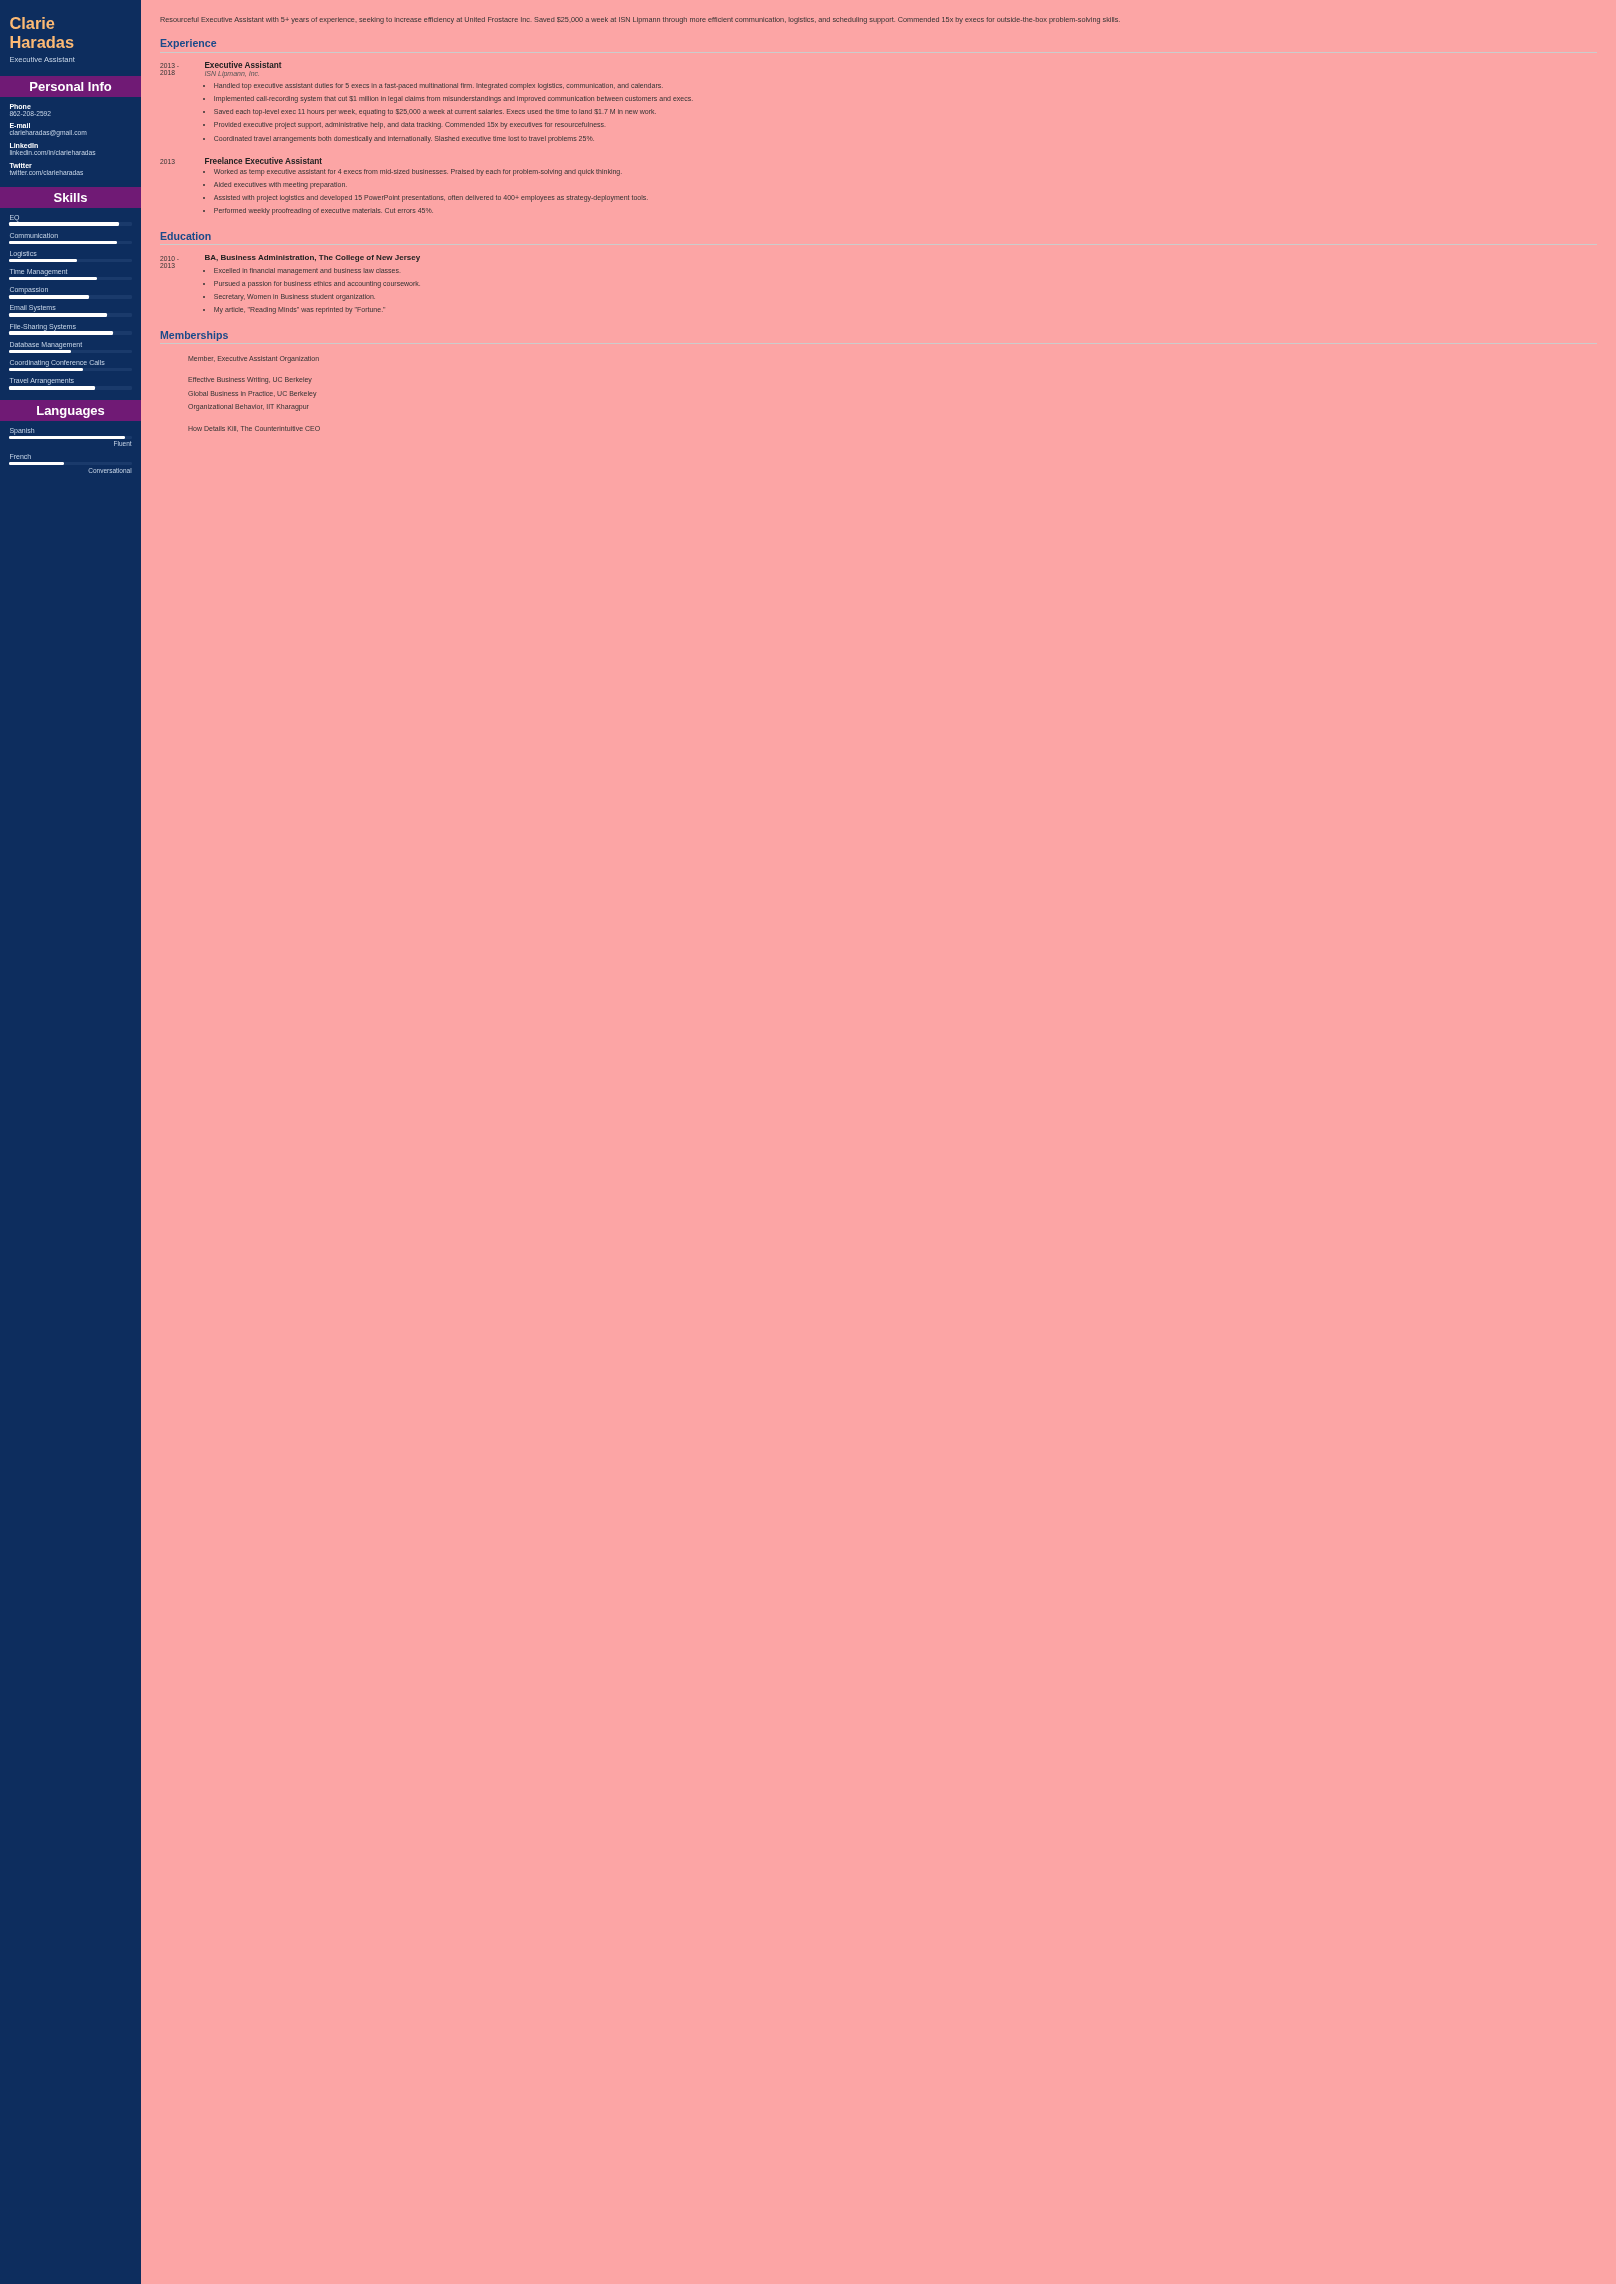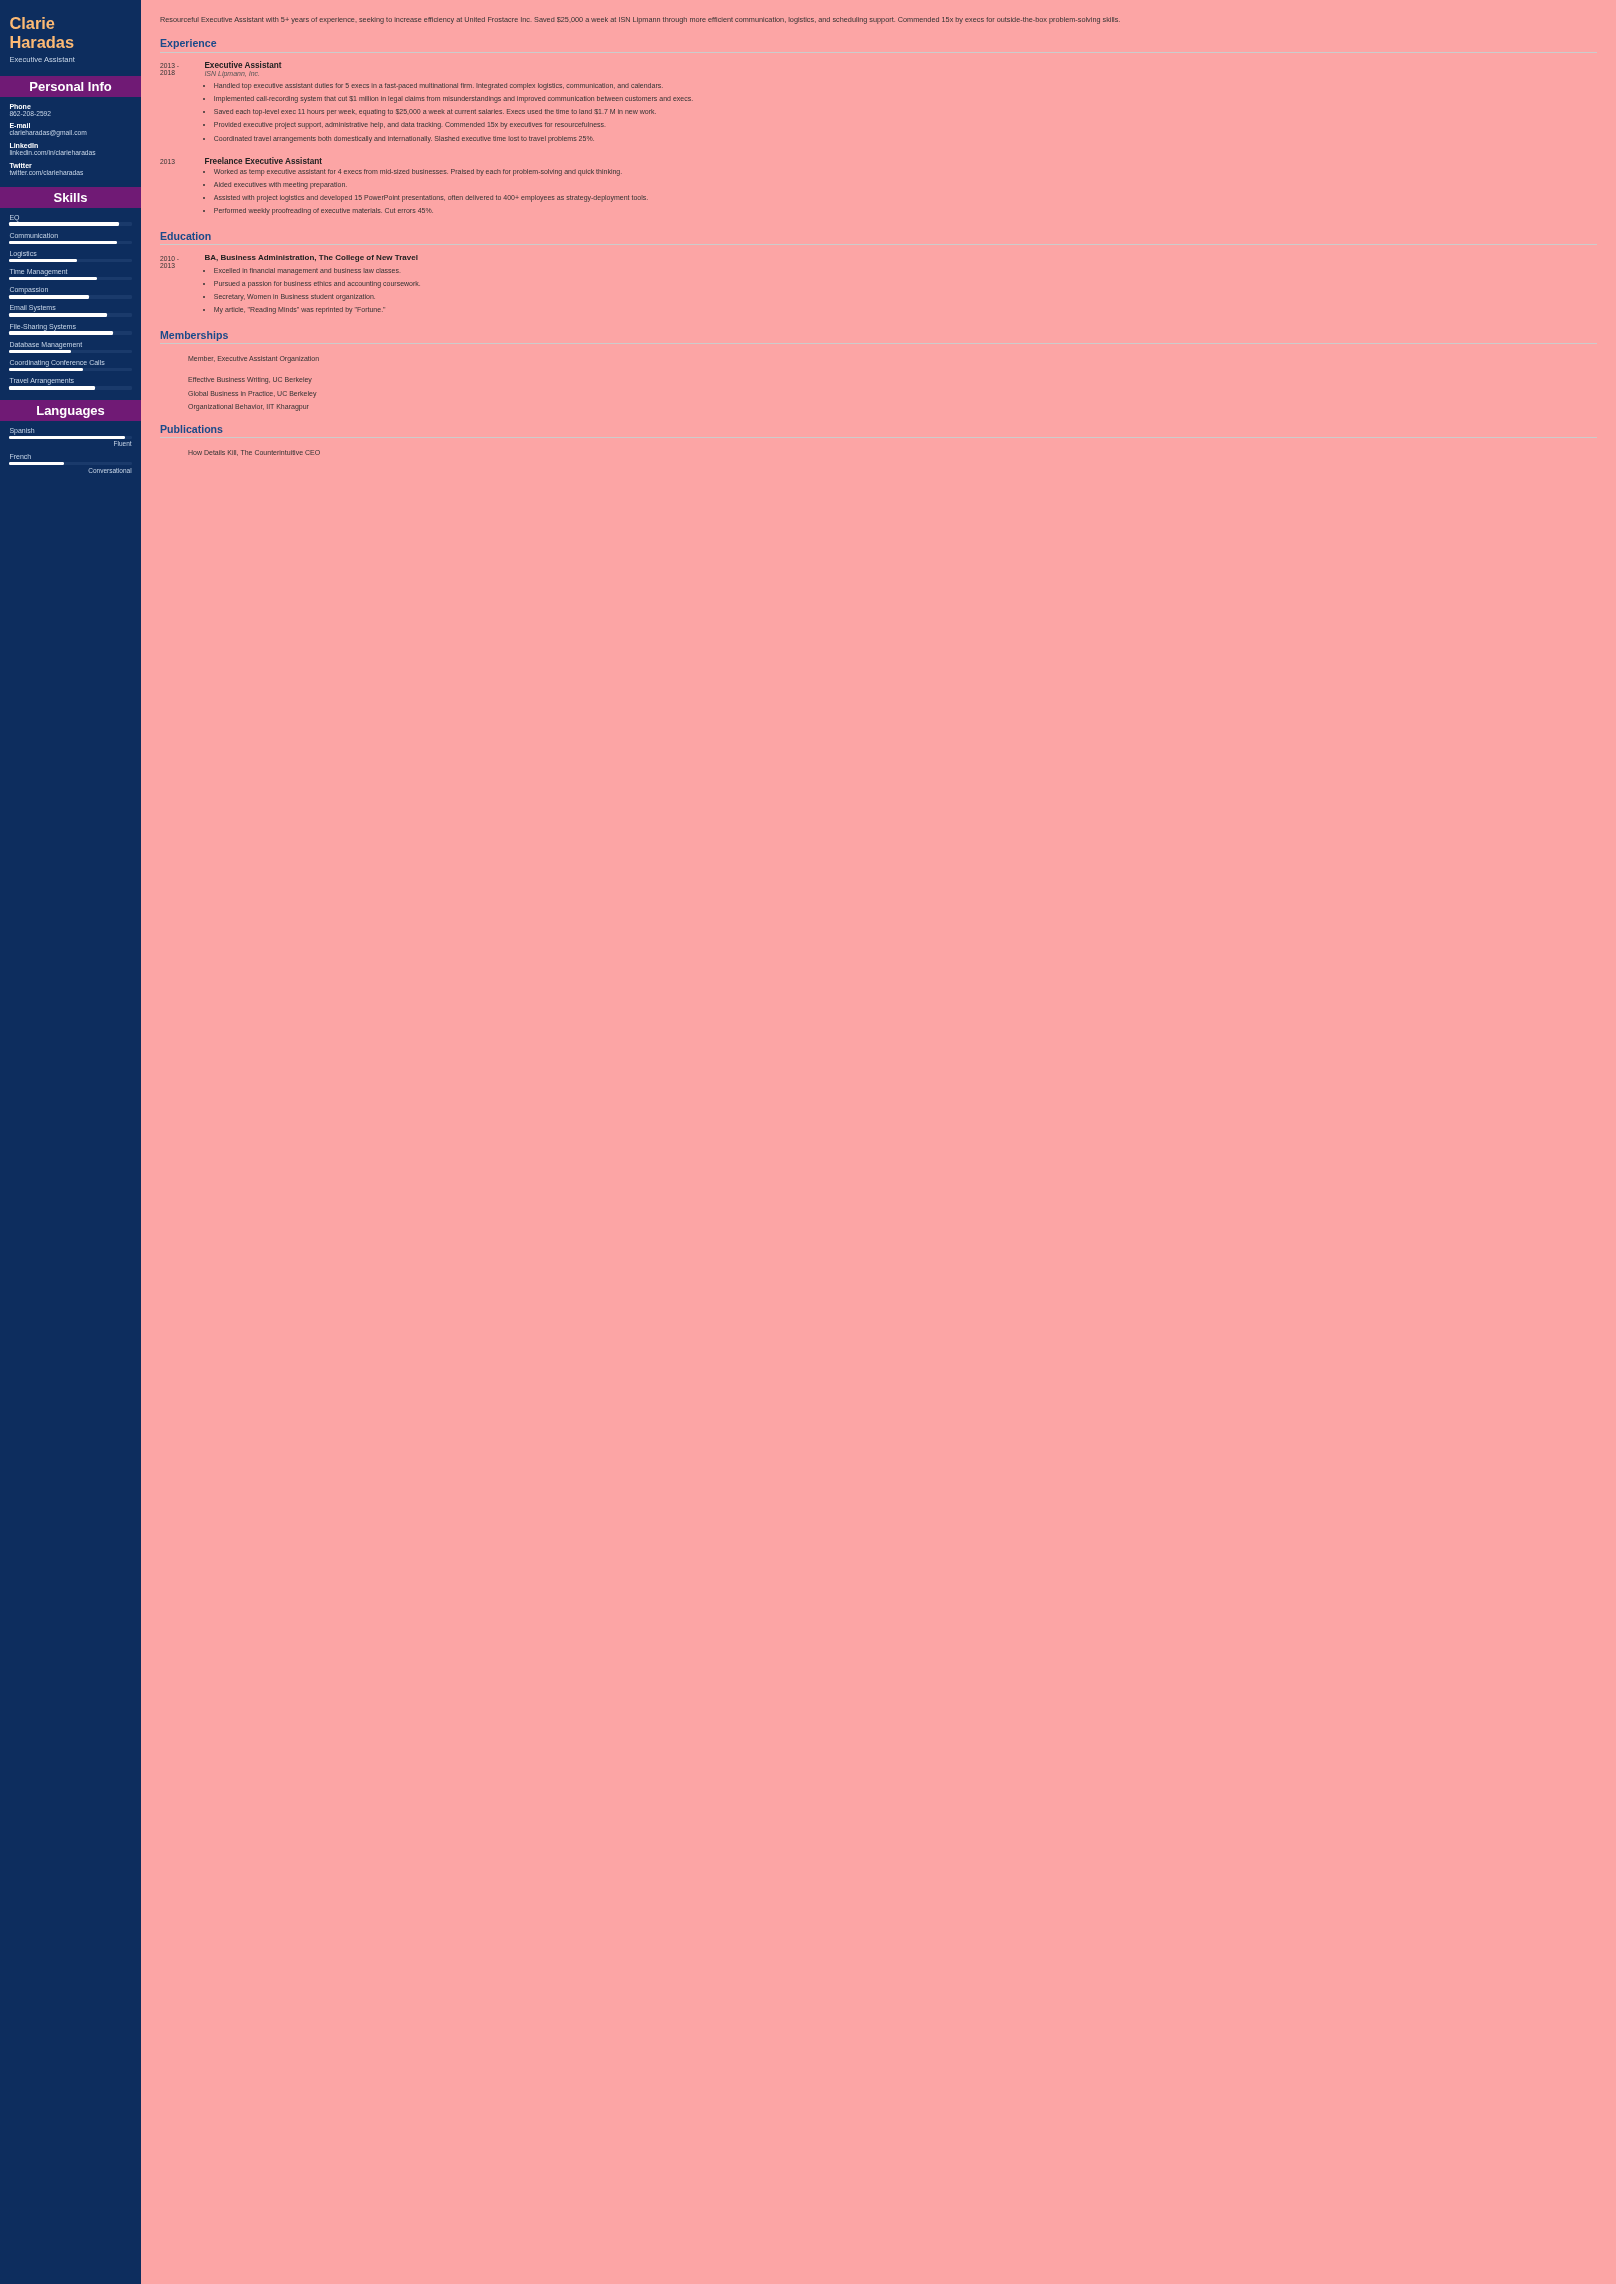--- a/index.html
+++ b/index.html
@@ -336,21 +336,21 @@
     </div>
       </div>
   </div>
 
   <div class="section-wrapper">
     <div class="section-title">Education</div>
     <div id="education-container">
         <div class="edu-block">
       <div class="edu-dates">2010 -<br>2013</div>
       <div class="edu-content">
-        <div class="edu-degree">BA, Business Administration, The College of New Travel</div>
+        <div class="edu-degree">BA, Business Administration, The College of New Jersey</div>
         <ul class="edu-bullets">
           <li>Excelled in financial management and business law classes.</li>
               <li>Pursued a passion for business ethics and accounting coursework.</li>
               <li>Secretary, Women in Business student organization.</li>
               <li>My article, "Reading Minds" was reprinted by "Fortune."</li>
         </ul>
       </div>
     </div>
       </div>
   </div>
@@ -364,19 +364,18 @@
 
   <div class="section-wrapper">
     <div id="courses-container">
         <div class="course-item">Effective Business Writing, UC Berkeley</div>
         <div class="course-item">Global Business in Practice, UC Berkeley</div>
         <div class="course-item">Organizational Behavior, IIT Kharagpur</div>
       </div>
   </div>
 
   <div class="section-wrapper">
-    <div class="section-title">Publications</div>
     <div id="publications-container">
         <div class="pub-item">How Details Kill, The Counterintuitive CEO</div>
       </div>
   </div>
 </div>
 
 
 </body></html>

